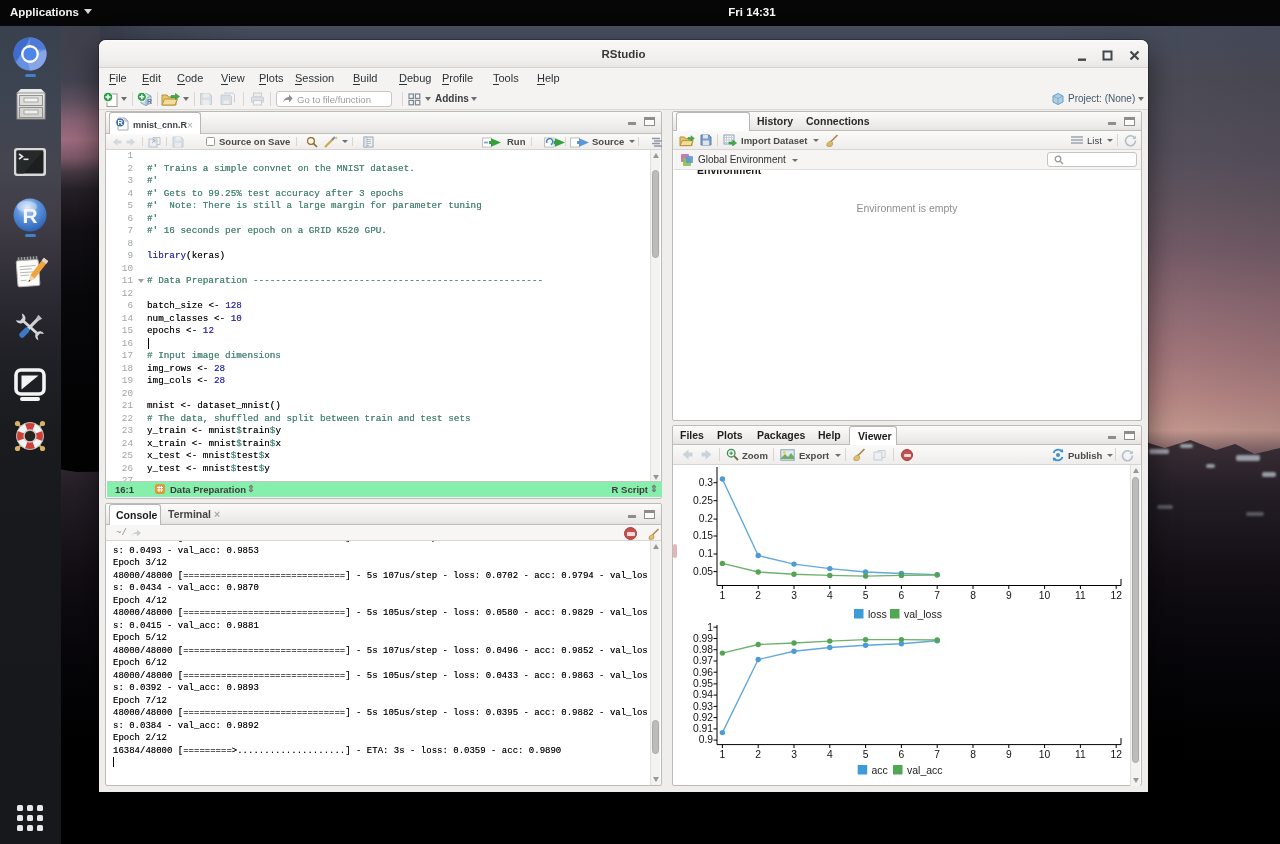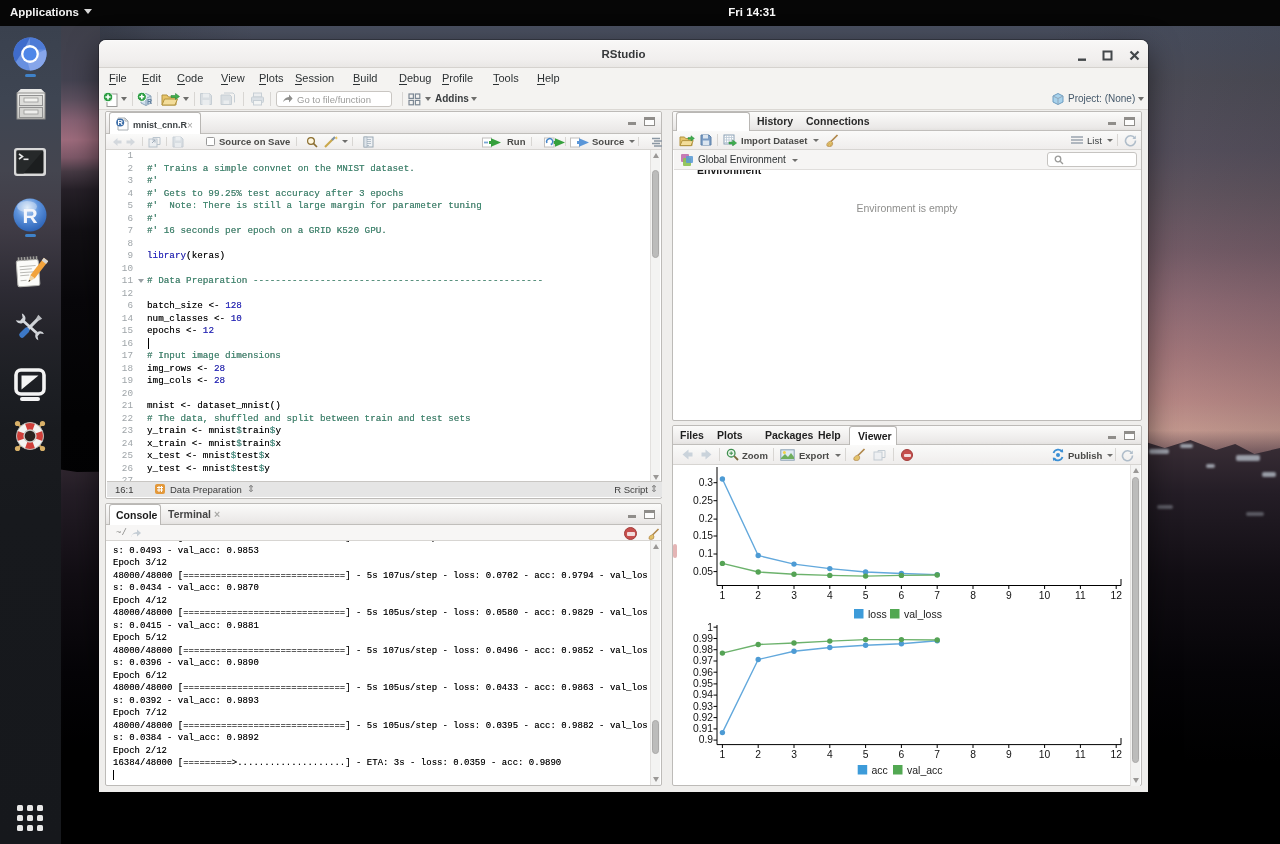--- a/index.html
+++ b/index.html
@@ -61,21 +61,21 @@
 .cl { height:12.5px; line-height:12.5px; font-size:9.3px; font-family:"Liberation Mono",monospace; white-space:pre; color:#000; text-shadow:0 0 0.6px rgba(0,0,0,0.55); }
 .ln { height:12.5px; line-height:12.5px; font-size:9.3px; font-family:"Liberation Mono",monospace; text-align:right; color:#9ea4a8; padding-right:9px; }
 .cm { color:#3f8f75; } .kw { color:#2727cf; } .nm { color:#2727cf; } .dl { color:#3f9584; }
 
 .vscroll { position:absolute; background:#f3f3f2; border-left:1px solid #e2e0de; }
 .vthumb { position:absolute; left:1px; width:7px; background:#bcbcbb; border-radius:4px; border:1px solid #aaa9a8;}
 .sarrow { position:absolute; left:2px; width:0; height:0; border-left:3.5px solid transparent; border-right:3.5px solid transparent; }
 .sarrow.up { border-bottom:5px solid #9a9896; }
 .sarrow.dn { border-top:5px solid #9a9896; }
 
-#src-status { position:absolute; left:1px; bottom:1px; width:555px; height:16px; background:#e5e5e5; border-top:1px solid #c8c6c3; font-size:9.5px; color:#3c3c3c; }
+#src-status { position:absolute; left:1px; bottom:1px; width:555px; height:16px; background:#86efac; border-top:1px solid #c8c6c3; font-size:9.5px; color:#3c3c3c;font-weight:bold; }
 
 #con-body { position:absolute; left:1px; top:37px; width:546px; height:244px; overflow:hidden; background:#fff; }
 #con-text { position:absolute; left:6px; top:-9px; } #con-text .cl { font-size:9px; }
 
 text { font-family:"Liberation Sans",sans-serif; }
 </style>
 </head>
 <body>
 <div id="wall"></div>
 <div id="wallL" style="position:absolute;left:56px;top:26px;width:44px;height:818px;
@@ -514,21 +514,20 @@
 <div class="cl">48000/48000 [==============================] - 5s 106us/step - loss: 0.0950 - acc: 0.9713 - val_los</div>
 <div class="cl">s: 0.0493 - val_acc: 0.9853</div>
 <div class="cl">Epoch 3/12</div>
 <div class="cl">48000/48000 [==============================] - 5s 107us/step - loss: 0.0702 - acc: 0.9794 - val_los</div>
 <div class="cl">s: 0.0434 - val_acc: 0.9870</div>
 <div class="cl">Epoch 4/12</div>
 <div class="cl">48000/48000 [==============================] - 5s 105us/step - loss: 0.0580 - acc: 0.9829 - val_los</div>
 <div class="cl">s: 0.0415 - val_acc: 0.9881</div>
 <div class="cl">Epoch 5/12</div>
 <div class="cl">48000/48000 [==============================] - 5s 107us/step - loss: 0.0496 - acc: 0.9852 - val_los</div>
-<div class="cl">s: 0.0396 - val_acc: 0.9890</div>
 <div class="cl">Epoch 6/12</div>
 <div class="cl">48000/48000 [==============================] - 5s 105us/step - loss: 0.0433 - acc: 0.9863 - val_los</div>
 <div class="cl">s: 0.0392 - val_acc: 0.9893</div>
 <div class="cl">Epoch 7/12</div>
 <div class="cl">48000/48000 [==============================] - 5s 105us/step - loss: 0.0395 - acc: 0.9882 - val_los</div>
 <div class="cl">s: 0.0384 - val_acc: 0.9892</div>
 <div class="cl">Epoch 2/12</div>
 <div class="cl">16384/48000 [=========&gt;....................] - ETA: 3s - loss: 0.0359 - acc: 0.9890</div>
 <div class="cl"><span style="display:inline-block;width:1px;height:10px;background:#000;vertical-align:-1px;"></span></div>
       </div>
@@ -609,21 +608,21 @@
   <div id="viewpane" class="pane" style="left:573px; top:385px; width:470px; height:361px;">
     <span class="abs" style="left:0px;top:118px;width:4px;height:14px;background:rgba(205,120,120,0.55);border-radius:2px;z-index:3;"></span>
     <div class="tabbar" style="height:19px;">
       <span class="tab" style="left:7px;">
           <span class="abs" style="left:0;top:0px;color:#1f1f1f;">Files</span>
         </span>
       <span class="tab" style="left:44px;">
           <span class="abs" style="left:0;top:0px;color:#1f1f1f;">Plots</span>
         </span>
       <span class="tab" style="left:84px;">
-          <span class="abs" style="left:8px;top:0px;color:#1f1f1f;">Packages</span>
+          <span class="abs" style="left:0;top:0px;color:#1f1f1f;">Packages</span>
         </span>
       <span class="tab" style="left:145px;">
           <span class="abs" style="left:0;top:0px;color:#1f1f1f;">Help</span>
         </span>
       <div class="tab active" style="left:176px; width:48px; height:19px;">
         <span class="abs" style="left:8px;top:0px;color:#1a1a1a;">Viewer</span>
       </div>
       <div class="pbtns" style="top:5px;">
           <span class="pmin"></span>
           <span class="pmax"></span>

